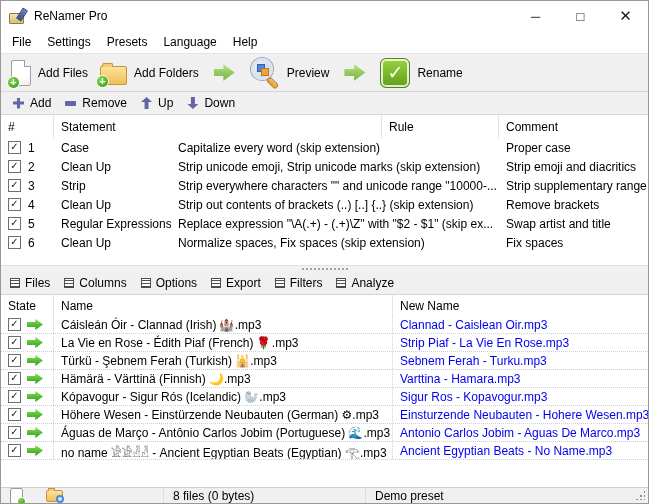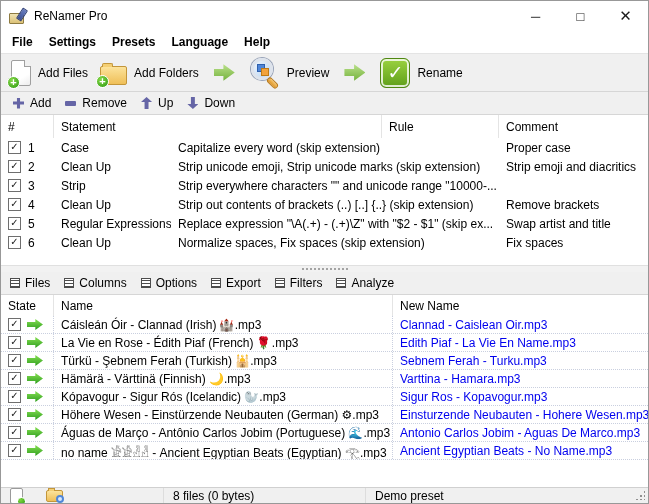--- a/index.html
+++ b/index.html
@@ -10,21 +10,21 @@
   .titlebar { height:30px; flex:none; display:flex; align-items:center; padding-left:8px; background:#fff; }
   .app-icon { width:18px; height:17px; position:relative; margin-right:7px; flex:none; }
   .app-icon .fold { position:absolute; left:0; bottom:1px; width:15px; height:11px; background:linear-gradient(#efe3b4,#dcc277); border:1px solid #8f7c42; border-radius:1px; }
   .app-icon .pen  { position:absolute; right:2px; top:0; width:6px; height:13px; background:linear-gradient(#6b7fc0,#3a4f96); border:1px solid #2c3c74; border-radius:1px; transform:rotate(33deg); }
   .title-text { font-size:12px; }
   .win-controls { margin-left:auto; display:flex; height:100%; }
   .win-btn { width:45px; height:100%; display:flex; align-items:center; justify-content:center; font-size:13px; color:#1a1a1a; }
   .win-btn.close { font-size:15px; }
 
   
-  .menubar { height:22px; flex:none; display:flex; align-items:center; background:#fff; padding-left:3px;font-weight:bold; }
+  .menubar { height:22px; flex:none; display:flex; align-items:center; background:#fff; padding-left:3px; }
   .menu-item { padding:3px 8px; }
 
   
   .toolbar { height:39px; flex:none; background:#f0f0f0; border-top:1px solid #e4e4e4; border-bottom:1px solid #d6d6d6; display:flex; align-items:center; padding:0 4px; }
   .tb-btn { display:flex; align-items:center; gap:7px; padding:2px 6px; height:36px; }
   .tb-label { white-space:nowrap; }
 
   .icon-page { width:20px; height:26px; background:linear-gradient(150deg,#ffffff 65%,#ededed); border:1px solid #9f9f9f; border-radius:2px; position:relative; flex:none; }
   .icon-page .corner { position:absolute; top:-1px; right:-1px; width:7px; height:7px; background:#f0f0f0; border-left:1px solid #9f9f9f; border-bottom:1px solid #9f9f9f; }
   .badge { position:absolute; left:-5px; bottom:-4px; width:13px; height:13px; border-radius:50%; background:radial-gradient(circle at 35% 30%, #86d848, #2d9a12); border:1px solid #fff; color:#fff; font-size:11px; font-weight:bold; line-height:10px; text-align:center; }
@@ -204,20 +204,21 @@
       <div class="cell c-stmt">Strip unicode emoji, Strip unicode marks (skip extension)</div>
       <div class="cell c-comm">Strip emoji and diacritics</div>
     </div>
     <div class="r-row">
       <div class="c-num">
           <span class="cb">✓</span>
           <span>3</span>
         </div>
       <div class="cell c-rule">Strip</div>
       <div class="cell c-stmt">Strip everywhere characters "" and unicode range "10000-...</div>
+      <div class="cell c-comm">Strip supplementary range</div>
     </div>
     <div class="r-row">
       <div class="c-num">
           <span class="cb">✓</span>
           <span>4</span>
         </div>
       <div class="cell c-rule">Clean Up</div>
       <div class="cell c-stmt">Strip out contents of brackets (..)  [..]  {..}  (skip extension)</div>
       <div class="cell c-comm">Remove brackets</div>
     </div>
@@ -288,21 +289,21 @@
         </div>
       <div class="cell f-name">Cáisleán Óir - Clannad (Irish) 🏰.mp3</div>
       <div class="cell f-new">Clannad - Caislean Oir.mp3</div>
     </div>
     <div class="f-row">
       <div class="f-state">
           <span class="cb">✓</span>
           <span class="state-arrow"></span>
         </div>
       <div class="cell f-name">La Vie en Rose - Édith Piaf (French) 🌹.mp3</div>
-      <div class="cell f-new">Edith Piaf - La Vie En Name.mp3</div>
+      <div class="cell f-new">Strip Piaf - La Vie En Rose.mp3</div>
     </div>
     <div class="f-row">
       <div class="f-state">
           <span class="cb">✓</span>
           <span class="state-arrow"></span>
         </div>
       <div class="cell f-name">Türkü - Şebnem Ferah (Turkish) 🕌.mp3</div>
       <div class="cell f-new">Sebnem Ferah - Turku.mp3</div>
     </div>
     <div class="f-row">

